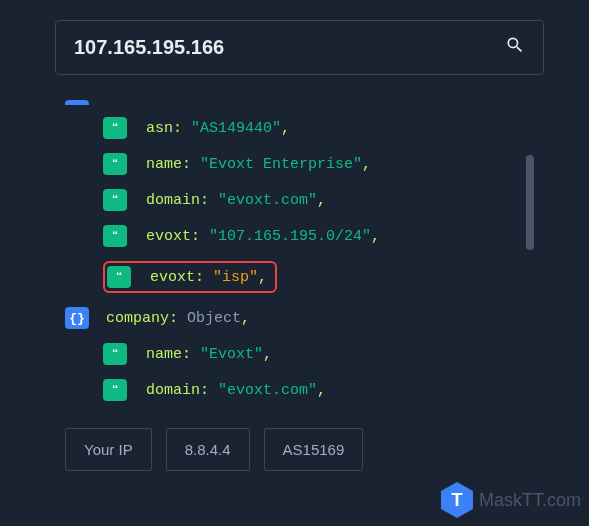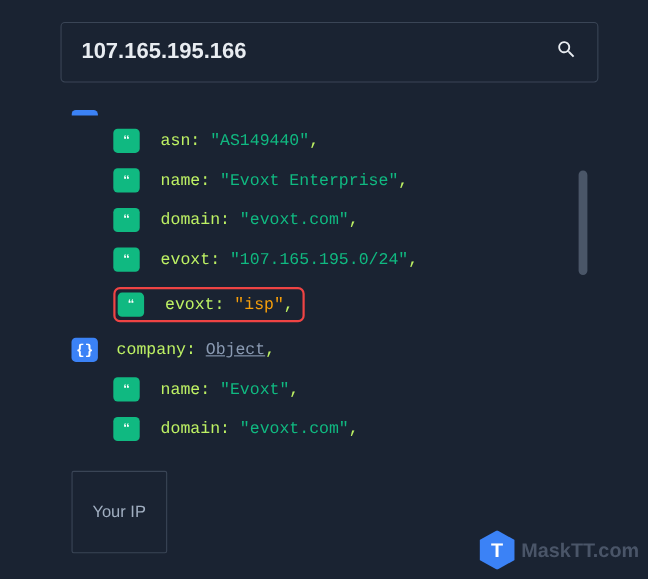--- a/index.html
+++ b/index.html
@@ -81,21 +81,21 @@
     margin-right: 10px;
   }
   .row {
     padding: 7px 0;
     font-size: 15px;
     font-family: 'Courier New', monospace;
   }
   .row.indent1 { padding-left: 38px; }
   .key { color: #bef264; }
   .val-str { color: #10b981; }
-  .val-type { color: #8b9bb3; text-decoration: underline; }
+  .val-type { color: #8b9bb3; }
   .highlight-box {
     border: 2px solid #ef4444;
     border-radius: 6px;
     display: inline-block;
     padding: 3px 8px 3px 2px;
   }
   .val-highlight { color: #f59e0b; }
   .top-partial {
     height: 5px;
     overflow: hidden;
@@ -103,21 +103,21 @@
   }
   .bottom-buttons {
     display: flex;
     gap: 14px;
     padding: 20px 50px 0 50px;
   }
   .btn {
     background: transparent;
     border: 1px solid #3a4556;
     color: #a0aec0;
-    padding: 28px 18px;
+    padding: 12px 18px;
     font-size: 15px;
     font-family: Arial, sans-serif;
     border-radius: 2px;
     cursor: pointer;
     white-space: nowrap;
   }
   .watermark {
     position: absolute;
     bottom: 8px;
     right: 8px;
@@ -139,21 +139,21 @@
     display: flex;
     align-items: center;
     justify-content: center;
     color: white;
     font-weight: bold;
     font-size: 18px;
   }
   .watermark-text {
     color: #4a5568;
     font-size: 18px;
-    font-weight: 700;
+    font-weight: 400;
   }
 </style>
 </head>
 <body>
 
 <div class="container">
   <div class="search-bar">
     <input class="search-input" type="text" value="107.165.195.166" style="">
     <span>
       <svg class="search-icon-svg" viewBox="0 0 24 24">
@@ -207,20 +207,22 @@
     <div class="row indent1">
       <span class="str-badge">❝</span>
       <span class="key"><span>domain</span>: </span><span class="val-str">"evoxt.com"</span><span class="key">,</span>
     </div>
 
     <div class="scrollbar"></div>
   </div>
 
   <div class="bottom-buttons">
     <button class="btn">Your IP</button>
+    <button class="btn">8.8.4.4</button>
+    <button class="btn">AS15169</button>
   </div>
 </div>
 
 <div class="watermark">
   <div class="watermark-icon">
     <div class="hexagon">T</div>
   </div>
   <span class="watermark-text">MaskTT.com</span>
 </div>
 

